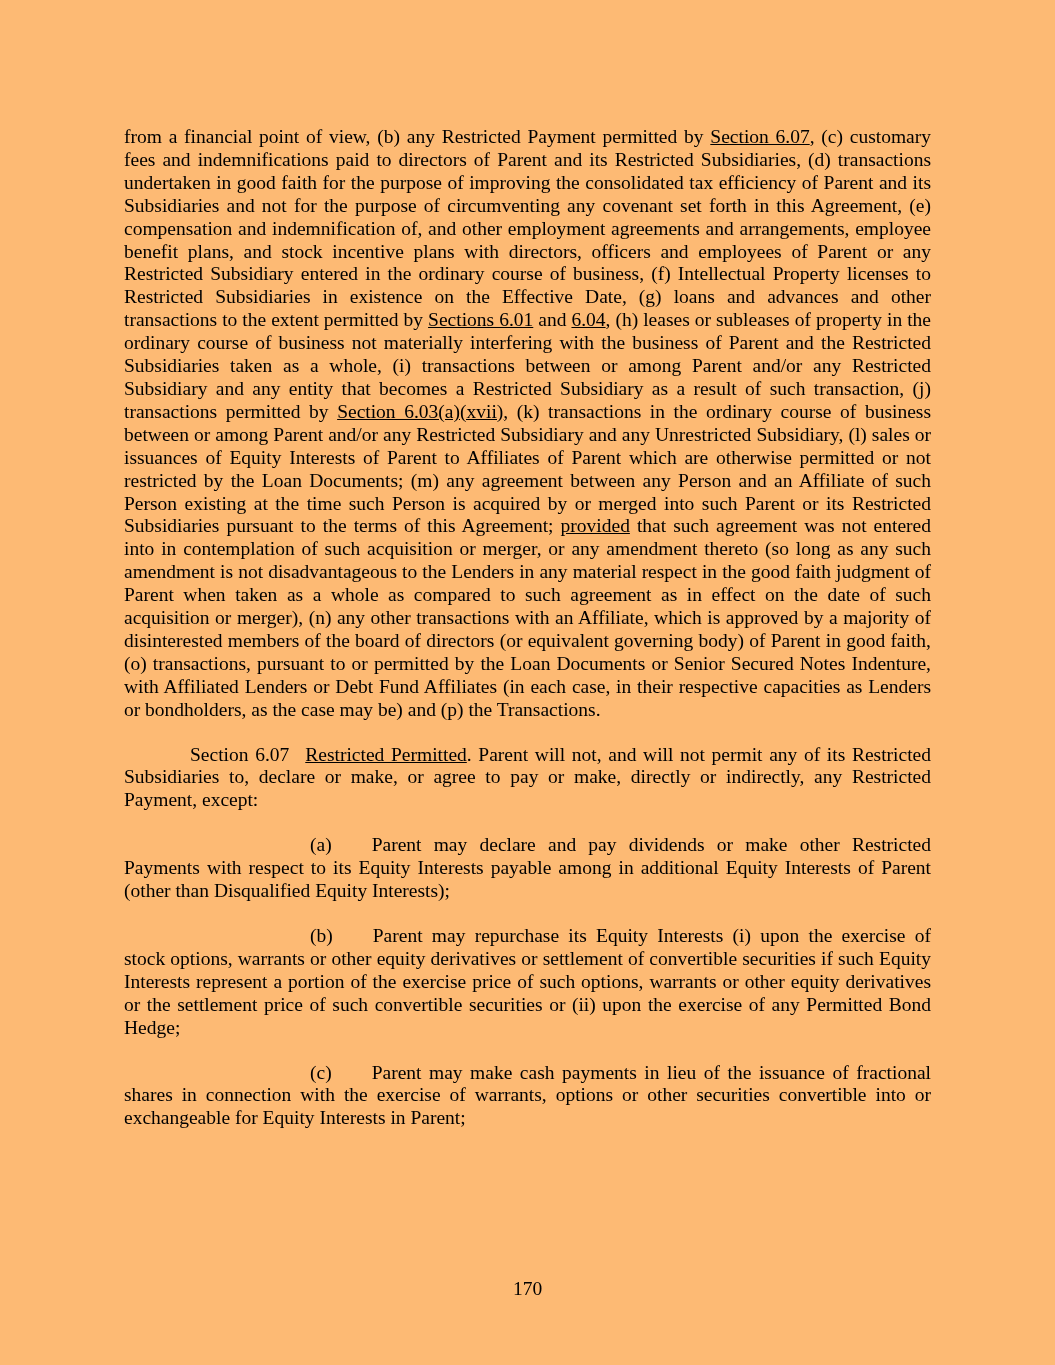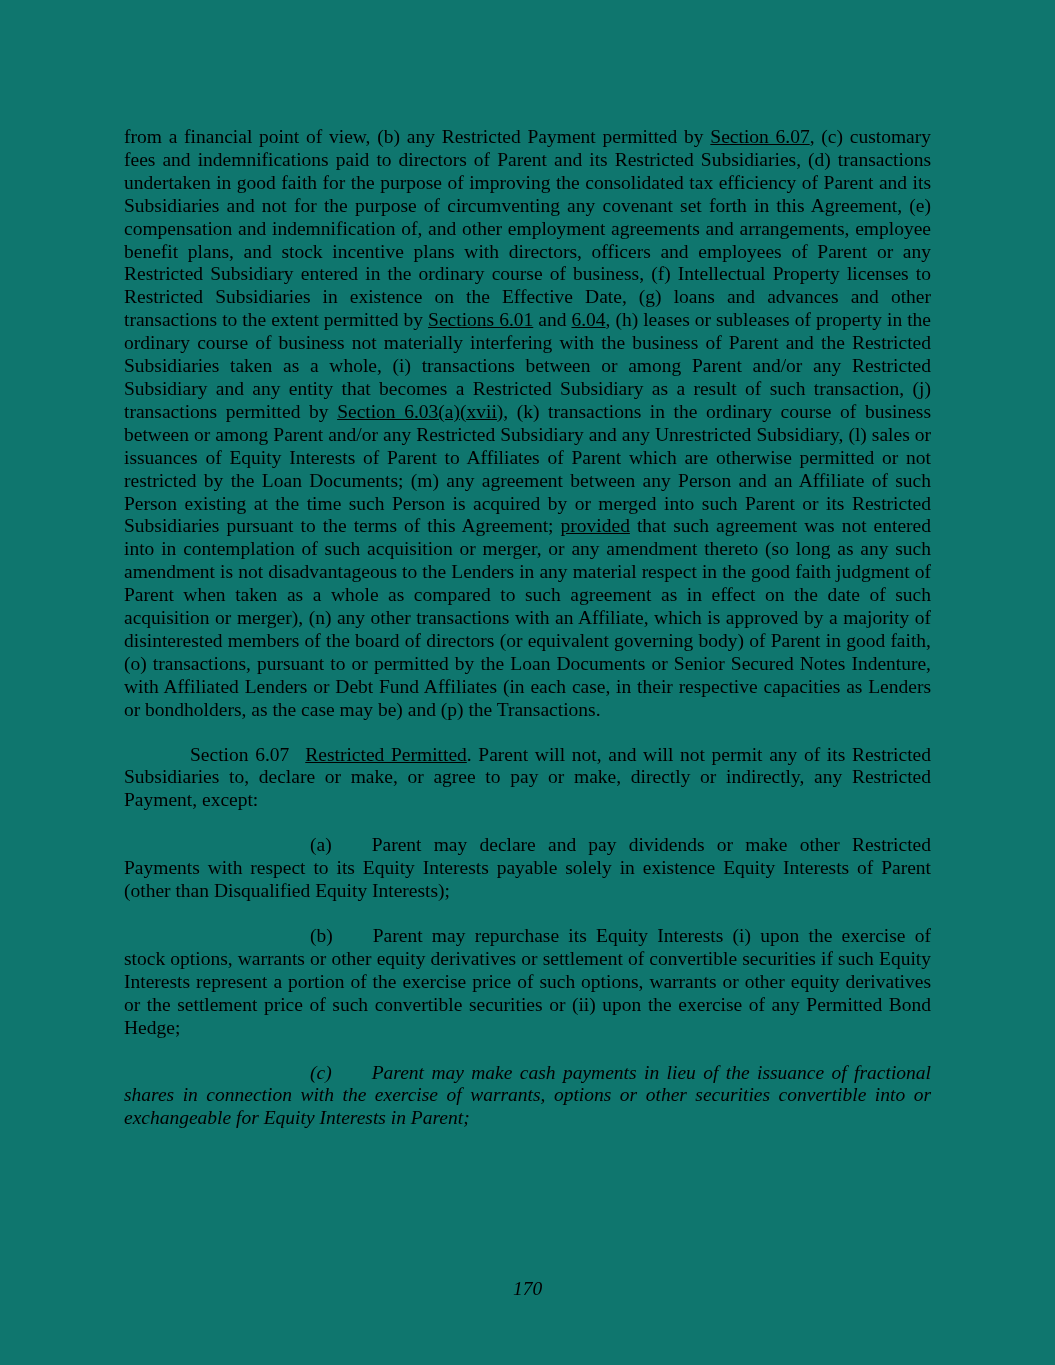--- a/index.html
+++ b/index.html
@@ -4,62 +4,61 @@
 <style>
   html, body {
     margin: 0;
     padding: 0;
     background: #ffffff;
   }
   .page {
     position: relative;
     width: 1055px;
     height: 1365px;
-    background: #0f766e;
+    background: #fdba74;
     color: #000000;
     font-family: "Liberation Serif", "DejaVu Serif", serif;
     font-size: 19.5px;
     line-height: 22.9px;
     overflow: hidden;
   }
   .content {
     position: absolute;
     left: 124px;
     top: 126px;
     width: 807px;
     text-align: justify;
   }
   p.para {
     margin: 0 0 22px 0;
     padding: 0;
   }
-  p.para:last-child { margin-bottom: 0; font-style: italic; }
+  p.para:last-child { margin-bottom: 0; }
   .indent-none    { text-indent: 0; }
   .indent-section { text-indent: 66px; }
   .indent-item    { text-indent: 186px; }
   .u { text-decoration: underline; }
   .tab { display: inline-block; }
   .indent-section .tab { width: 16px; }
   .indent-item .tab    { width: 40px; }
   .page-footer {
     position: absolute;
     left: 0;
     top: 1278px;
     width: 100%;
     text-align: center;
-    font-style: italic;
   }
 </style>
 </head>
 <body>
 
 <div class="page">
   <div class="content">
       <p class="para indent-none"><span>from a financial point of view, (b) any Restricted Payment permitted by </span><span class="u">Section 6.07</span><span>, (c) customary fees and indemnifications paid to directors of Parent and its Restricted Subsidiaries, (d) transactions undertaken in good faith for the purpose of improving the consolidated tax efficiency of Parent and its Subsidiaries and not for the purpose of circumventing any covenant set forth in this Agreement, (e) compensation and indemnification of, and other employment agreements and arrangements, employee benefit plans, and stock incentive plans with directors, officers and employees of Parent or any Restricted Subsidiary entered in the ordinary course of business, (f) Intellectual Property licenses to Restricted Subsidiaries in existence on the Effective Date, (g) loans and advances and other transactions to the extent permitted by </span><span class="u">Sections 6.01</span><span> and </span><span class="u">6.04</span><span>, (h) leases or subleases of property in the ordinary course of business not materially interfering with the business of Parent and the Restricted Subsidiaries taken as a whole, (i) transactions between or among Parent and/or any Restricted Subsidiary and any entity that becomes a Restricted Subsidiary as a result of such transaction, (j) transactions permitted by </span><span class="u">Section 6.03(a)(xvii)</span><span>, (k) transactions in the ordinary course of business between or among Parent and/or any Restricted Subsidiary and any Unrestricted Subsidiary, (l) sales or issuances of Equity Interests of Parent to Affiliates of Parent which are otherwise permitted or not restricted by the Loan Documents; (m) any agreement between any Person and an Affiliate of such Person existing at the time such Person is acquired by or merged into such Parent or its Restricted Subsidiaries pursuant to the terms of this Agreement; </span><span class="u">provided</span><span> that such agreement was not entered into in contemplation of such acquisition or merger, or any amendment thereto (so long as any such amendment is not disadvantageous to the Lenders in any material respect in the good faith judgment of Parent when taken as a whole as compared to such agreement as in effect on the date of such acquisition or merger), (n) any other transactions with an Affiliate, which is approved by a majority of disinterested members of the board of directors (or equivalent governing body) of Parent in good faith, (o) transactions, pursuant to or permitted by the Loan Documents or Senior Secured Notes Indenture, with Affiliated Lenders or Debt Fund Affiliates (in each case, in their respective capacities as Lenders or bondholders, as the case may be) and (p) the Transactions.</span></p>
       <p class="para indent-section"><span>Section 6.07</span><span class="tab"></span><span class="u">Restricted Permitted</span><span>. Parent will not, and will not permit any of its Restricted Subsidiaries to, declare or make, or agree to pay or make, directly or indirectly, any Restricted Payment, except:</span></p>
-      <p class="para indent-item"><span>(a)</span><span class="tab"></span><span>Parent may declare and pay dividends or make other Restricted Payments with respect to its Equity Interests payable solely in existence Equity Interests of Parent (other than Disqualified Equity Interests);</span></p>
+      <p class="para indent-item"><span>(a)</span><span class="tab"></span><span>Parent may declare and pay dividends or make other Restricted Payments with respect to its Equity Interests payable among in additional Equity Interests of Parent (other than Disqualified Equity Interests);</span></p>
       <p class="para indent-item"><span>(b)</span><span class="tab"></span><span>Parent may repurchase its Equity Interests (i) upon the exercise of stock options, warrants or other equity derivatives or settlement of convertible securities if such Equity Interests represent a portion of the exercise price of such options, warrants or other equity derivatives or the settlement price of such convertible securities or (ii) upon the exercise of any Permitted Bond Hedge;</span></p>
       <p class="para indent-item"><span>(c)</span><span class="tab"></span><span>Parent may make cash payments in lieu of the issuance of fractional shares in connection with the exercise of warrants, options or other securities convertible into or exchangeable for Equity Interests in Parent;</span></p>
     </div>
   <div class="page-footer">
     <span>170</span>
   </div>
 </div>
 
 </body></html>

